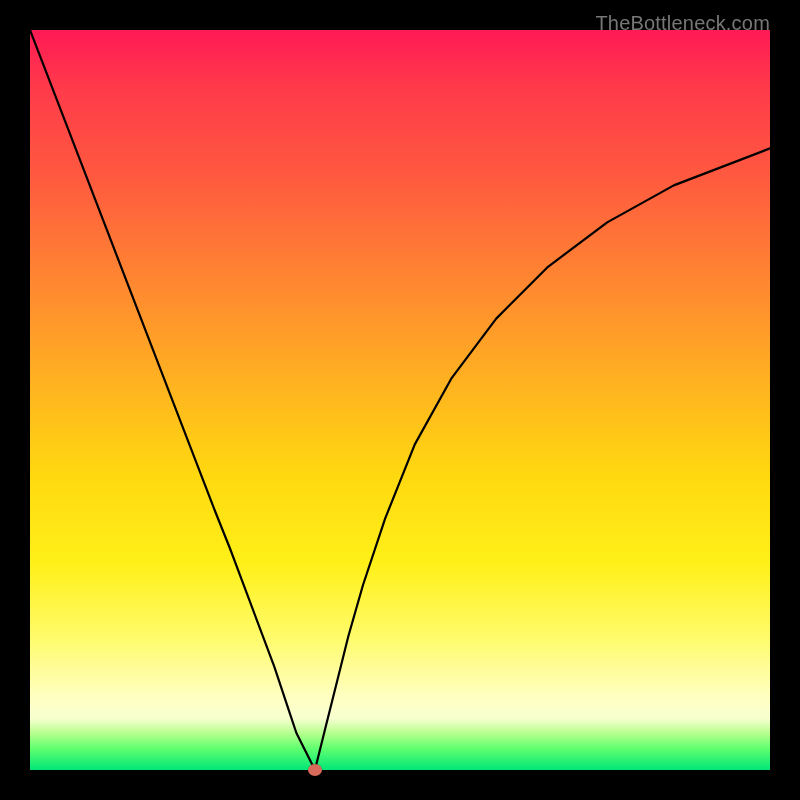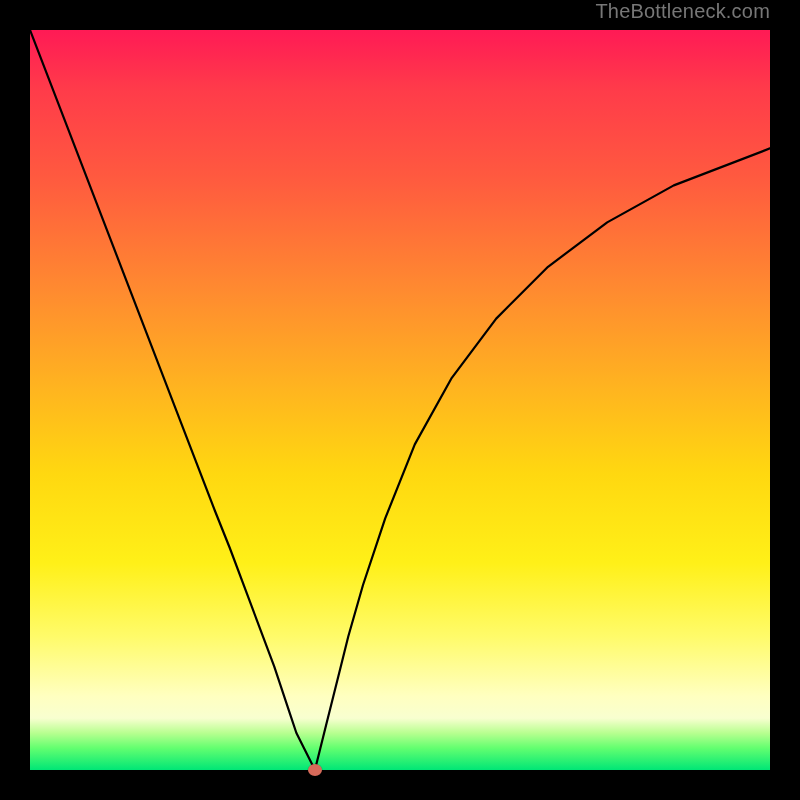--- a/index.html
+++ b/index.html
@@ -34,21 +34,21 @@
       #fffb6a 82%,
       #ffffc0 90%,
       #f8ffd0 93%,
       #b8ff90 95%,
       #64ff70 97%,
       #00e676 100%
     );
   }
   .watermark {
     position: absolute;
-    top: 0;
+    top: 12px;
     right: 30px;
     color: #777;
     font-size: 20px;
     font-weight: 500;
     letter-spacing: 0.2px;
     user-select: none;
   }
   .curve {
     position: absolute;
     left: 30px;

